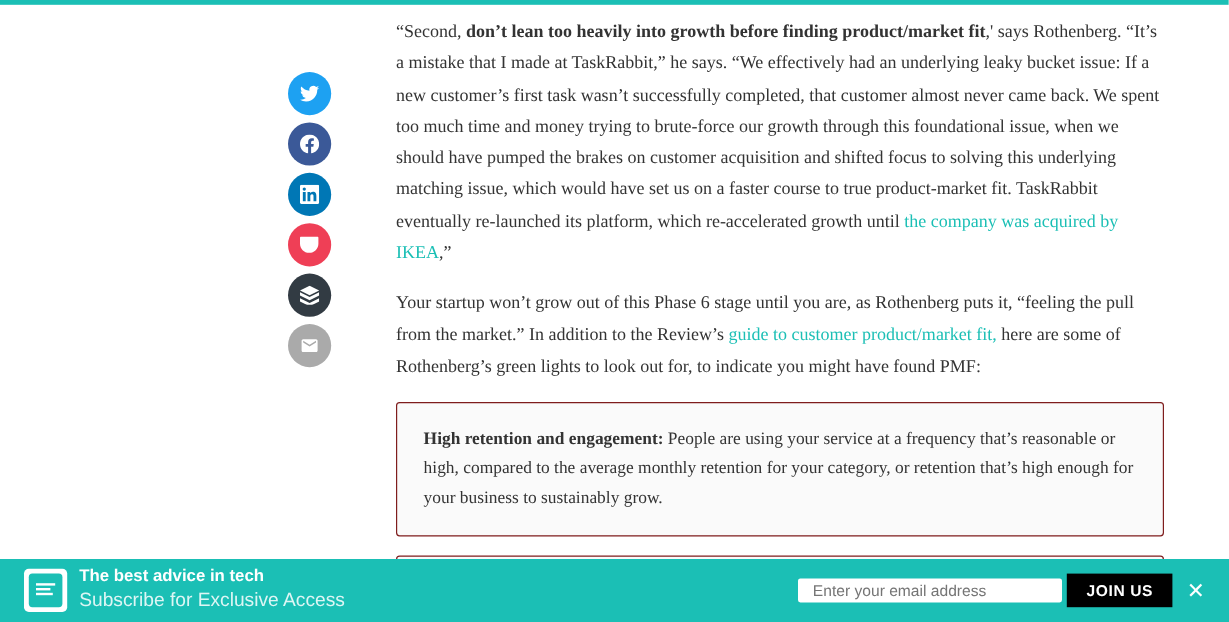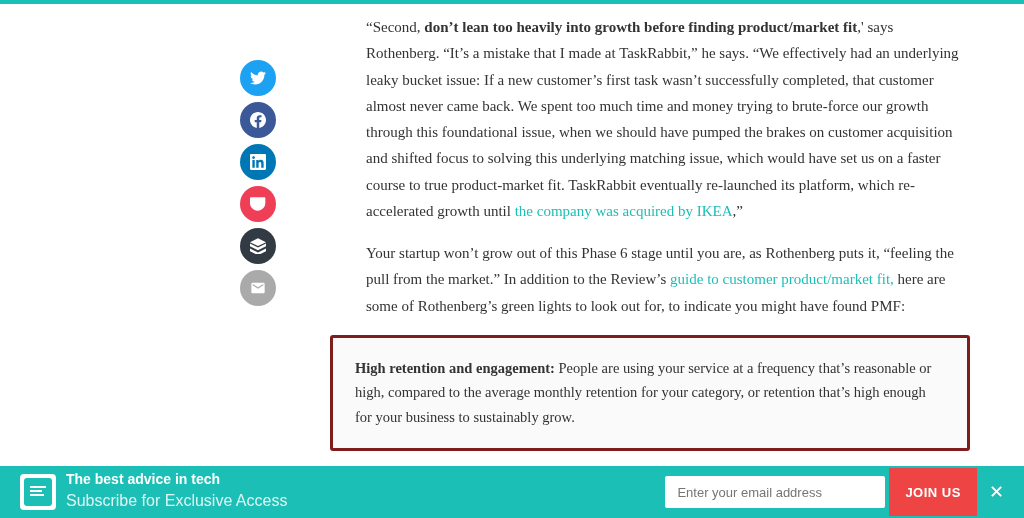--- a/index.html
+++ b/index.html
@@ -52,34 +52,33 @@
       margin: 0 auto;
       padding: 10px 20px 80px 20px;
       margin-left: 310px;
     }
 
     .article-text {
       color: #333;
       font-size: 15px;
       line-height: 1.75;
       margin-bottom: 16px;
-      margin-left: 36px;
     }
 
     .article-text strong, .bold-italic {
       font-weight: bold;
     }
 
     .article-link {
       color: #1bbfb5;
       text-decoration: none;
     }
 
     .blockquote-box {
-      border: 3px solid #7f1d1d;
+      border: 1px solid #7f1d1d;
       border-radius: 3px;
       padding: 18px 22px;
       margin: 16px 0;
       background: #fafafa;
     }
 
     .blockquote-box p {
       font-size: 14.5px;
       line-height: 1.7;
       color: #333;
@@ -134,36 +133,36 @@
       line-height: 1.3;
     }
 
     .bottom-bar-sub {
       color: rgba(255,255,255,0.85);
       font-family: Arial, sans-serif;
       font-size: 16px;
     }
 
     .email-input {
-      height: 32px;
+      height: 20px;
       padding: 0 12px;
       border: none;
       border-radius: 2px;
       font-size: 13px;
       width: 220px;
       outline: none;
       margin-right: 4px;
       font-family: Arial, sans-serif;
       color: #999;
     }
 
     .join-btn {
-      height: 48px;
+      height: 28px;
       padding: 0 16px;
-      background: #ef4444;
+      background: #000000;
       color: #fff;
       border: none;
       font-family: Arial, sans-serif;
       font-size: 13px;
       font-weight: bold;
       cursor: pointer;
       letter-spacing: 0.5px;
     }
 
     .close-btn {

